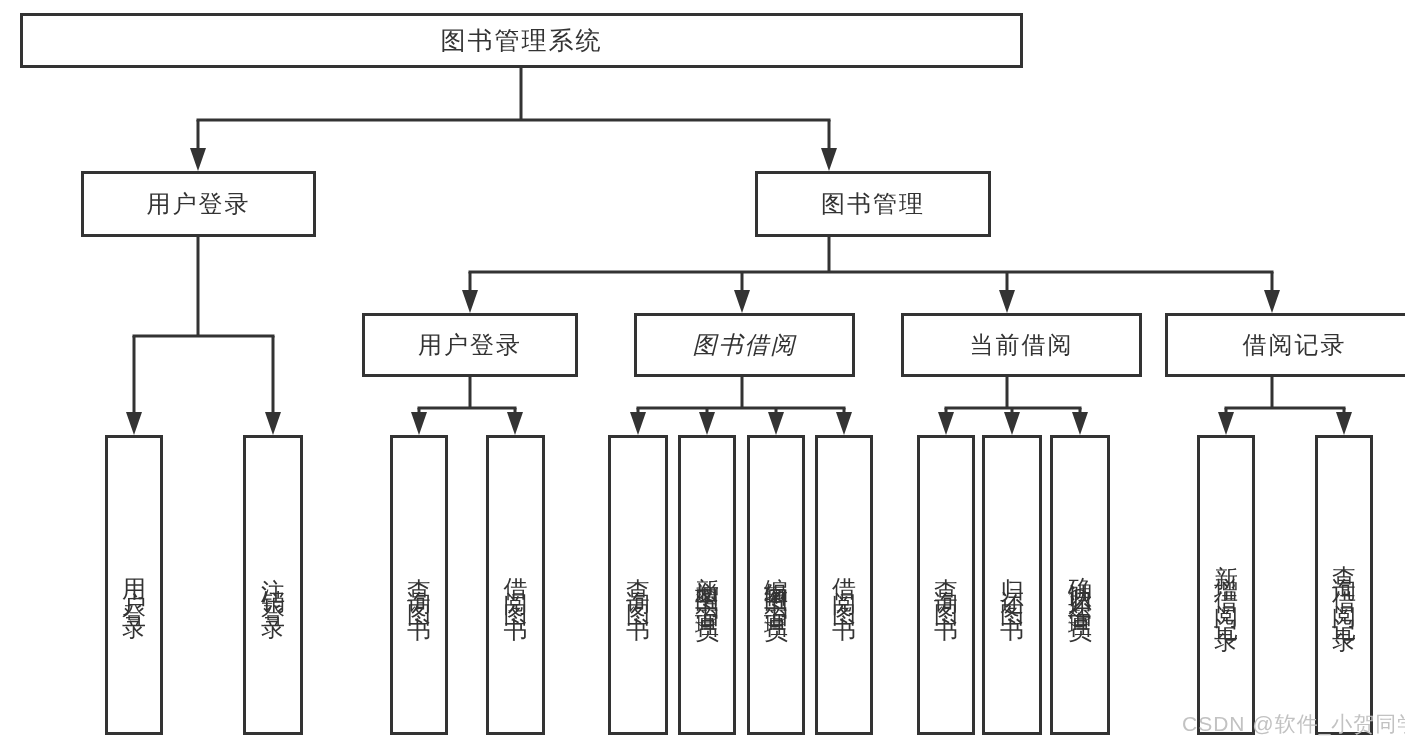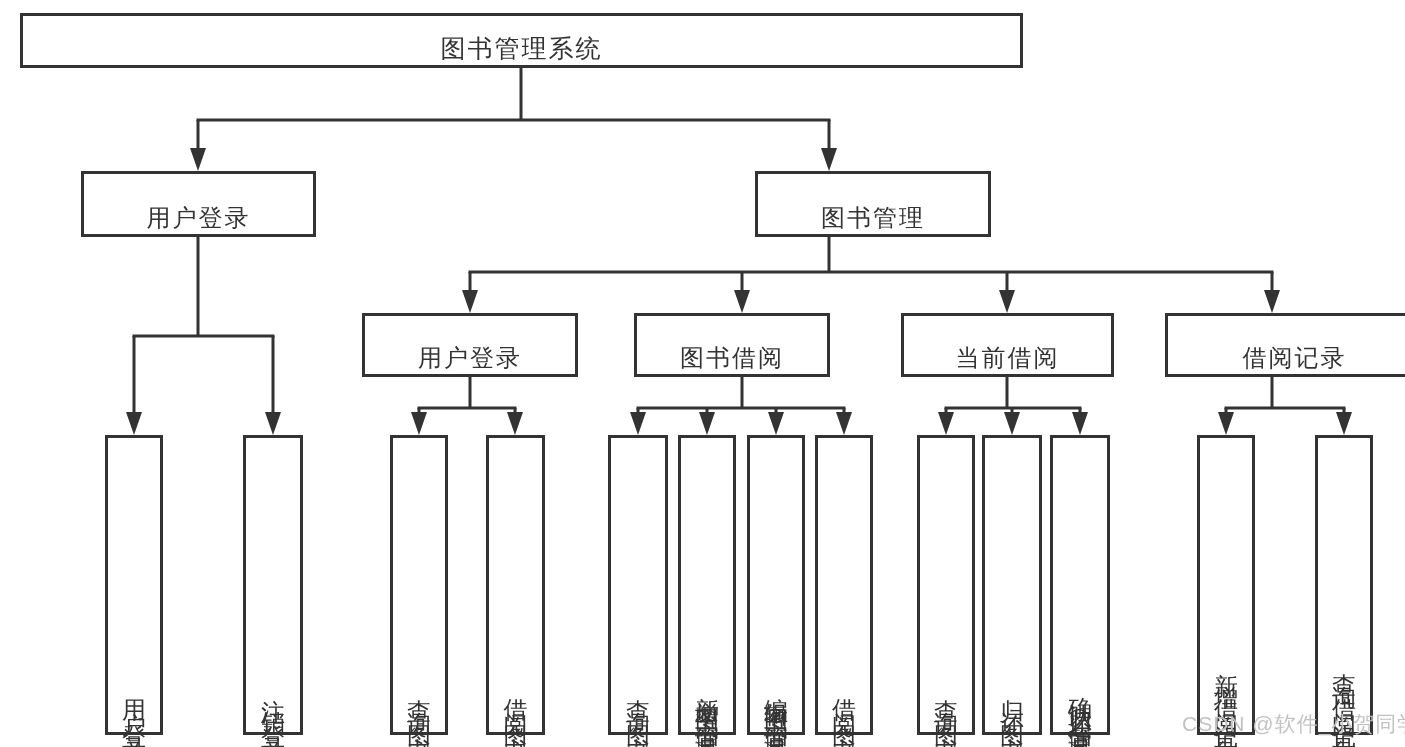--- a/index.html
+++ b/index.html
@@ -17,21 +17,21 @@
     left: 0; top: 0;
     width: 1405px; height: 747px;
     z-index: 1;
     pointer-events: none;
   }
   .node {
     position: absolute;
     background: var(--box-bg, #ffffff);
     border: 3px solid var(--line, #333333);
     display: flex;
-    align-items: flex-end;
+    align-items: center;
     justify-content: center;
     z-index: 2;
     color: var(--text, #333333);
   }
   .node .h-label {
     font-size: 24px;
     letter-spacing: 2px;
     white-space: nowrap;
     color: var(--text, #333333);
   }
@@ -124,24 +124,24 @@
   <div class="node" style="left:81px; top:171px; width:235px; height:66px;">
     <span class="h-label">用户登录</span>
   </div>
   <div class="node" style="left:711px; top:171px; width:236px; height:66px;margin-left:44px;">
     <span class="h-label">图书管理</span>
   </div>
 
   <div class="node" style="left:362px; top:313px; width:216px; height:64px;">
     <span class="h-label">用户登录</span>
   </div>
-  <div class="node" style="left:634px; top:313px; width:196px; height:64px;">
+  <div class="node" style="left:634px; top:313px; width:221px; height:64px;font-style:italic;">
     <span class="h-label">图书借阅</span>
   </div>
-  <div class="node" style="left:901px; top:313px; width:213px; height:64px;">
+  <div class="node" style="left:901px; top:313px; width:241px; height:64px;">
     <span class="h-label">当前借阅</span>
   </div>
   <div class="node" style="left:1165px; top:313px; width:259px; height:64px;">
     <span class="h-label">借阅记录</span>
   </div>
 
   <div class="node leaf" style="left:105px; top:435px; width:58px; height:300px;">
     <span class="v-label">用户登录</span>
   </div>
   <div class="node leaf" style="left:243px; top:435px; width:60px; height:300px;">

